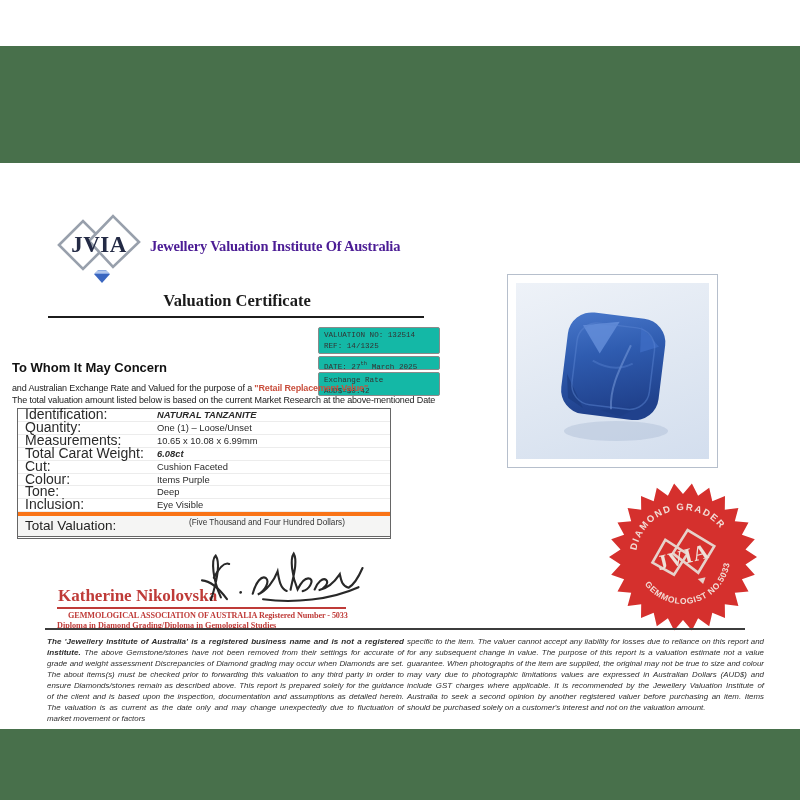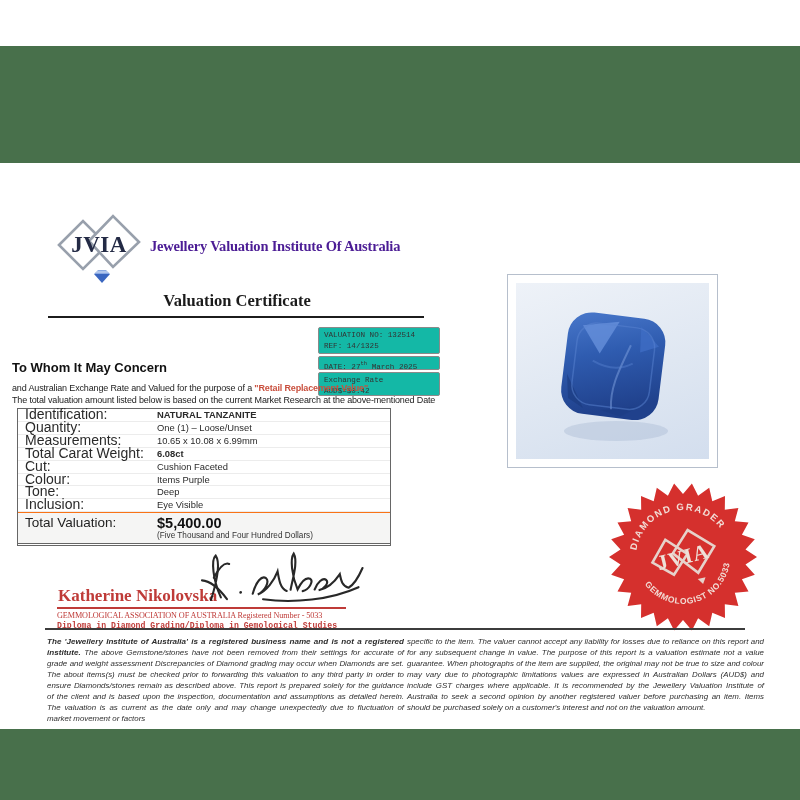--- a/index.html
+++ b/index.html
@@ -23,36 +23,36 @@
 
   .salutation{left:12px;top:314px;width:430px;font-weight:bold;font-size:13px;color:#111;}
   .intro{left:12px;top:337px;width:440px;font-size:9px;letter-spacing:-0.15px;line-height:11.5px;color:#222;white-space:nowrap;}
   .intro .hl{color:var(--highlight_red,#c94f3d);font-weight:bold;}
 
   
   .dtable{left:17px;top:362px;width:374px;border:1.5px solid #666;border-bottom:3px double #666;background:#fff;box-sizing:border-box;}
   .drow{display:flex;border-bottom:1px solid #ececec;}
   .drow .lbl{width:132px;padding:0 0 0 7px;font-size:14px;line-height:11.9px;color:#2a2a2a;}
   .drow .val{flex:1;font-size:9.4px;line-height:11.9px;color:#2a2a2a;}
-  .drow .val.bold{font-weight:bold;}
-  .trow{display:flex;align-items:flex-start;background:#f5f5f4;border-top:1px solid #f97316;padding:2px 0 3px 0;}
+  .drow .val.bold{font-weight:bold;font-style:italic;}
+  .trow{display:flex;align-items:flex-start;background:#f5f5f4;border-top:4px solid #f97316;padding:2px 0 3px 0;gap:32px;}
   .trow .lbl{width:132px;padding-left:7px;font-size:13.5px;color:#222;}
   .trow .tv{flex:1;}
   .trow .amount{font-weight:bold;font-size:14.5px;line-height:16px;color:#111;}
   .trow .words{font-size:8.2px;color:#333;}
 
   
   .photo-frame{left:507px;top:228px;width:211px;height:194px;background:#fff;border:1px solid #b6bfcc;box-sizing:border-box;padding:8px;}
   .photo-inner{width:100%;height:100%;background:linear-gradient(160deg,#eef2f8 0%,#dfe7f2 55%,#d3deee 100%);position:relative;overflow:hidden;}
 
   
   .valuer-name{left:58px;top:540px;font-family:"Liberation Serif",serif;font-weight:bold;font-size:17px;color:var(--name_red,#bf3b38);}
   .sig-underline{left:57px;top:561px;width:289px;height:2px;background:var(--name_red,#bf3b38);}
-  .assoc{left:57px;top:565px;font-family:"Liberation Serif",serif;font-weight:normal;font-size:8.2px;color:var(--name_red,#bf3b38);letter-spacing:-0.1px;}
-  .diploma{left:57px;top:575px;font-family:Liberation Mono, monospace;font-weight:bold;font-size:8.2px;color:var(--name_red,#bf3b38);}
+  .assoc{left:68px;top:565px;font-family:"Liberation Serif",serif;font-weight:bold;font-size:8.2px;color:var(--name_red,#bf3b38);letter-spacing:-0.1px;}
+  .diploma{left:57px;top:575px;font-family:Liberation Serif, serif;font-weight:bold;font-size:8.2px;color:var(--name_red,#bf3b38);}
   .rule{left:45px;top:582px;width:700px;height:1.5px;background:#3c3c3c;}
 
   
   .disc{top:590px;width:357px;font-style:italic;font-size:7.9px;line-height:11px;text-align:justify;color:#2e2e2e;}
   .disc.left{left:47px;}
   .disc.right{left:407px;}
   .disc b{font-size:8.1px;}
 </style>
 </head>
 <body>
@@ -124,21 +124,20 @@
         <div class="lbl">Tone:</div>
         <div class="val">Deep</div>
       </div>
     <div class="drow">
         <div class="lbl">Inclusion:</div>
         <div class="val">Eye Visible</div>
       </div>
     <div class="trow">
       <div class="lbl">Total Valuation:</div>
       <div class="tv">
-        <div class="amount">$5,400.00</div>
         <div class="words">(Five Thousand and Four Hundred Dollars)</div>
       </div>
     </div>
   </div>
 
   <div class="abs photo-frame">
     <div class="photo-inner">
       <svg width="195" height="178" viewBox="0 0 195 178">
         <defs>
           <linearGradient id="gemGrad" x1="0" y1="0" x2="0.3" y2="1">

